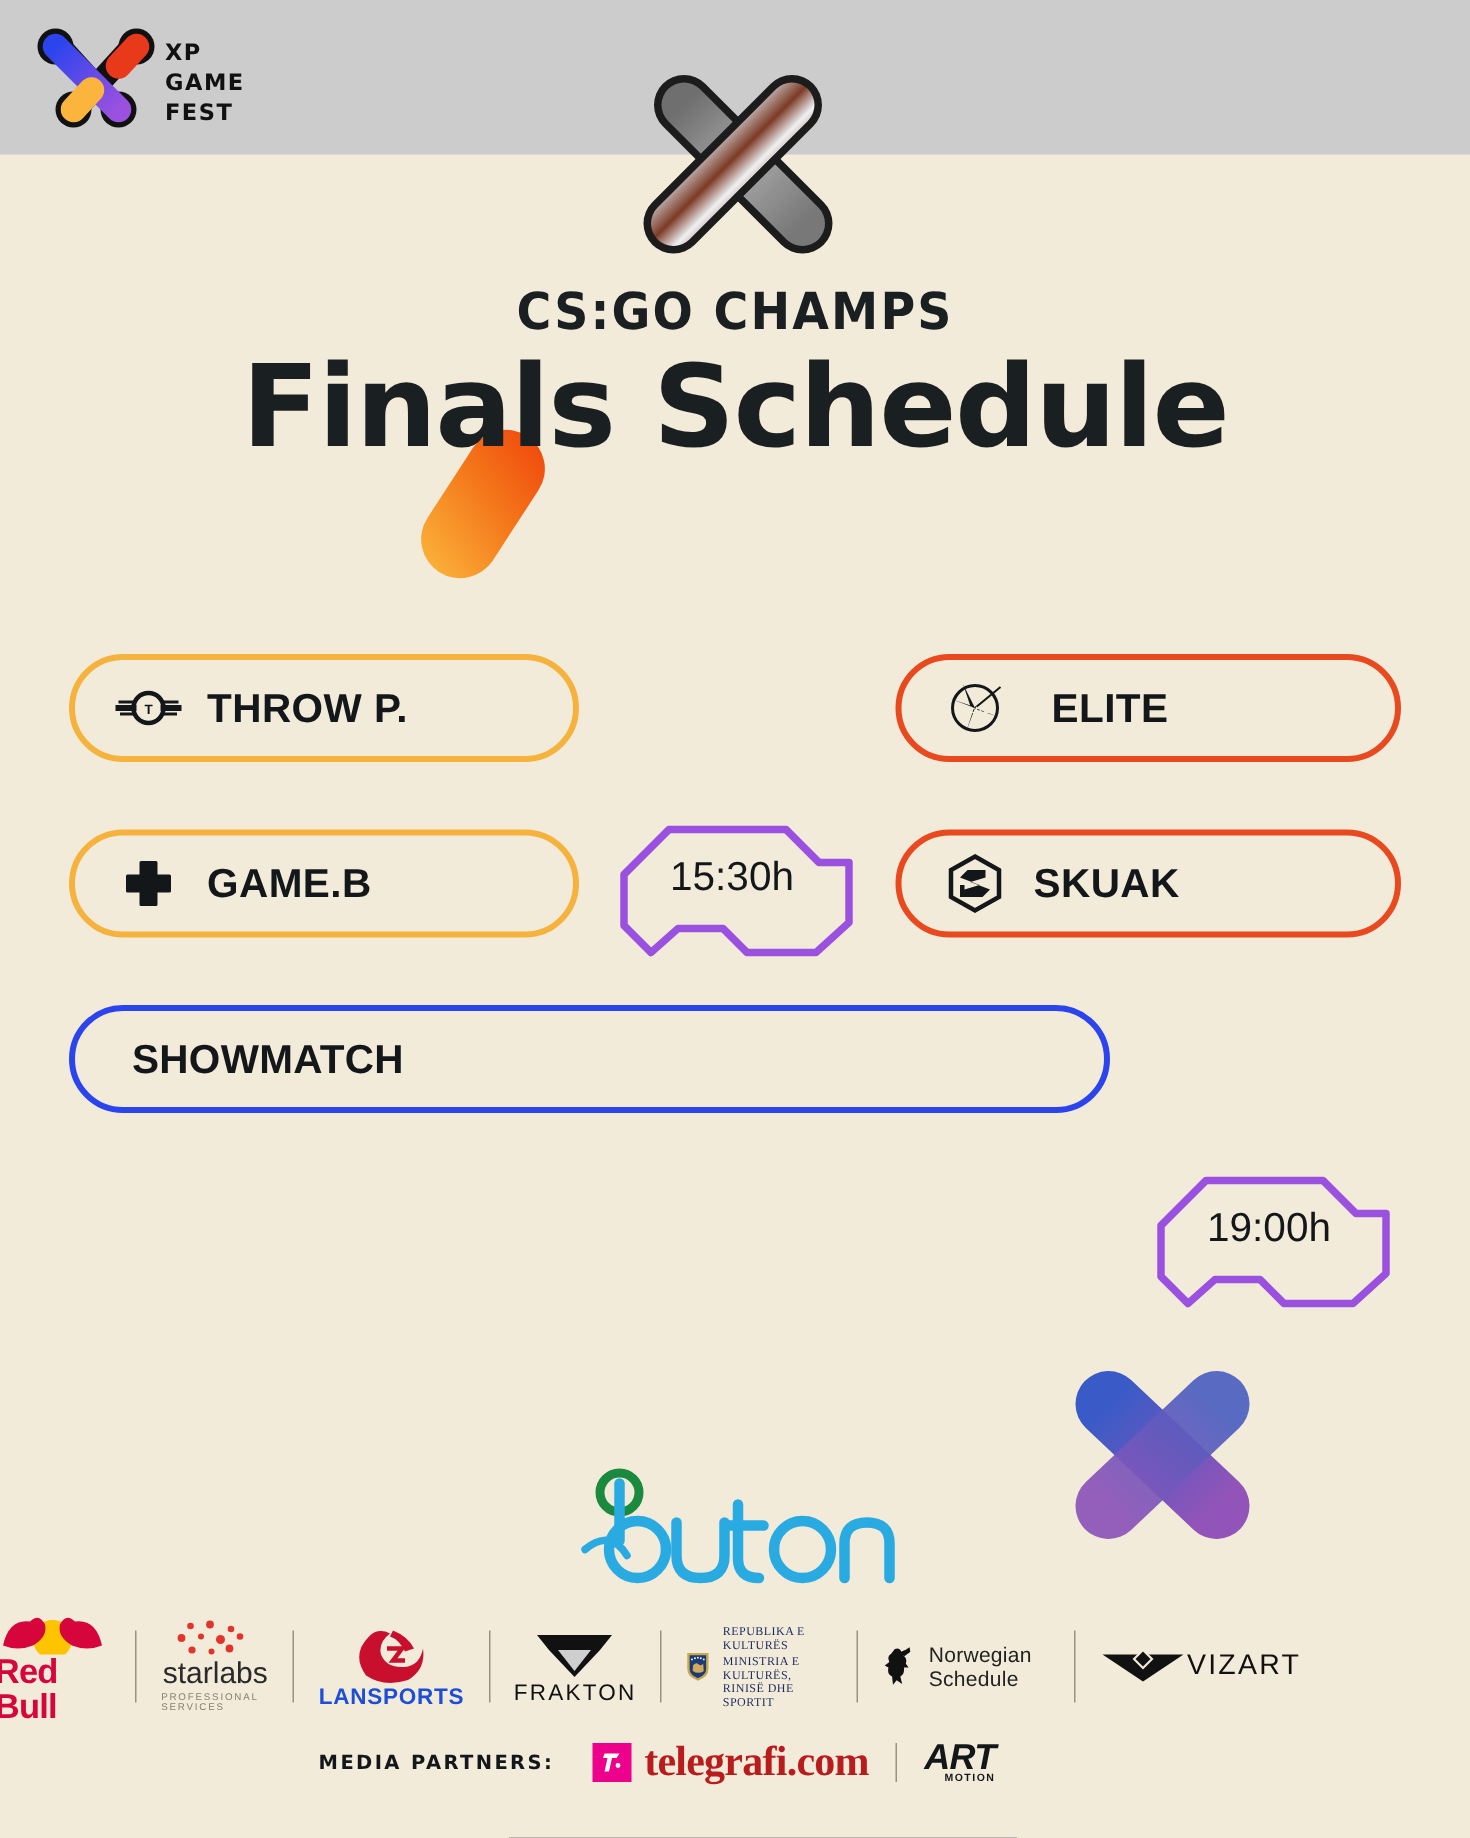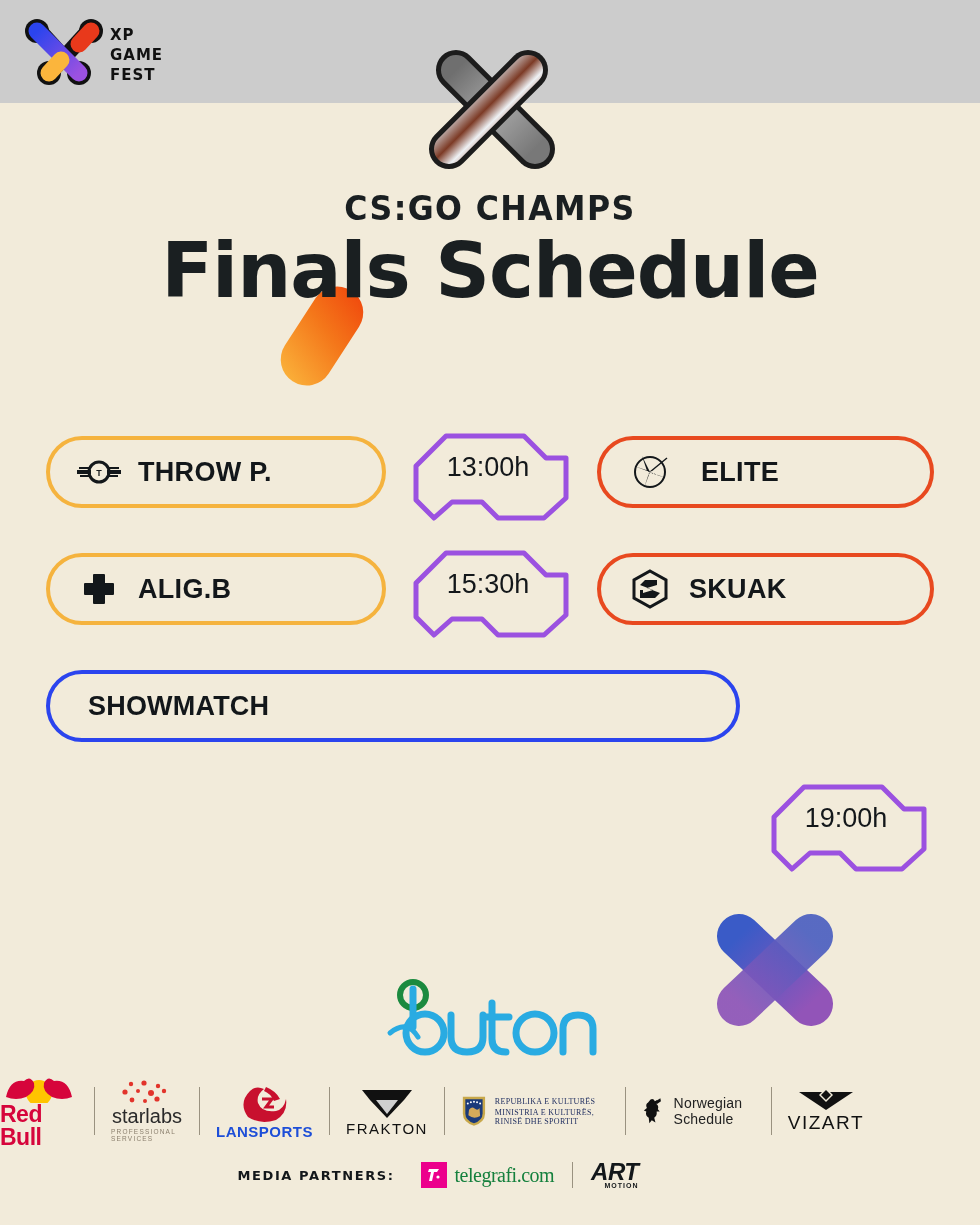--- a/index.html
+++ b/index.html
@@ -126,21 +126,21 @@
   .media-label {
     font-size:13px; font-weight:bold; color:#13171A;
     letter-spacing:1.6px; font-family:"DejaVu Sans", sans-serif;
     margin-right:26px;
   }
   .telegrafi-box {
     width:26px; height:26px; background:#EC008C;
     display:flex; align-items:center; justify-content:center;
     margin-right:8px; flex:0 0 auto;
   }
-  .telegrafi-word { font-size:20px; font-weight:normal; color:#15803d; font-family:"Liberation Serif", serif; letter-spacing:-0.5px; }
+  .telegrafi-word { font-size:28px; font-weight:bold; color:#b91c1c; font-family:"Liberation Serif", serif; letter-spacing:-0.5px; }
   .media-div { width:1px; height:26px; background:#9a9280; margin:0 18px; }
   .artmotion-word { font-size:24px; font-weight:bold; font-style:italic; color:#13171A; letter-spacing:-0.5px; font-family:"Liberation Sans", sans-serif; line-height:0.9; }
   .artmotion-sub { font-size:7px; font-weight:bold; color:#13171A; letter-spacing:1px; text-align:right; font-family:"Liberation Sans", sans-serif; }
 </style>
 </head>
 <body>
 
 <div id="poster">
 
   <div class="header-band"></div>
@@ -211,26 +211,20 @@
         <svg width="46" height="30" viewBox="0 0 46 30">
           <path d="M1 13 L15 13 L15 17 L1 17 Z M3 10 L14 10 L14 12 L3 12 Z M4 18 L14 18 L14 20 L4 20 Z" fill="#13171A"></path>
           <path d="M45 13 L31 13 L31 17 L45 17 Z M43 10 L32 10 L32 12 L43 12 Z M42 18 L32 18 L32 20 L42 20 Z" fill="#13171A"></path>
           <circle cx="23" cy="15" r="10" fill="none" stroke="#13171A" stroke-width="3"></circle>
           <text x="23" y="19" font-family="Liberation Sans, sans-serif" font-size="9" font-weight="bold" fill="#13171A" text-anchor="middle">T</text>
         </svg>
       </span>
       <span class="team-name">THROW P.</span>
     </div>
 
-    <div class="time-badge" style="left:406px;top:-16px;">
-      <svg width="170" height="108" viewBox="0 0 170 108">
-        <path d="M22 34 L40 16 L118 16 L140 38 L160 38 L160 78 L138 98 L92 98 L76 82 L46 82 L28 98 L10 80 L10 46 Z" fill="none" stroke="#9B51E0" stroke-width="5" stroke-linejoin="round"></path>
-      </svg>
-      <span class="time-text">13:00h</span>
-    </div>
 
     <div class="pill red" style="left:597px;top:0;width:337px;gap:12px;">
       <span class="team-icon">
         <svg width="40" height="40" viewBox="0 0 40 40">
           <circle cx="20" cy="20" r="15" fill="none" stroke="#13171A" stroke-width="2"></circle>
           <path d="M20 20 L12 4 L17 19 Z" fill="#13171A"></path>
           <path d="M20 20 L4 14 L19 19 Z" fill="#13171A"></path>
           <path d="M20 20 L14 36 L19 21 Z" fill="#13171A"></path>
           <path d="M20 20 L36 26 L21 21 Z" fill="#13171A"></path>
           <line x1="20" y1="20" x2="37" y2="6" stroke="#13171A" stroke-width="1.4"></line>
@@ -241,21 +235,21 @@
     </div>
   </div>
 
   <div class="row" style="top:553px;height:76px;">
     <div class="pill amber" style="left:46px;top:0;width:340px;">
       <span class="team-icon">
         <svg width="38" height="38" viewBox="0 0 38 38">
           <path d="M14 5 L24 5 L24 14 L33 14 L33 24 L24 24 L24 33 L14 33 L14 24 L5 24 L5 14 L14 14 Z" fill="#13171A" stroke="#13171A" stroke-width="2" stroke-linejoin="round"></path>
         </svg>
       </span>
-      <span class="team-name">ALIG.B</span>
+      <span class="team-name">GAME.B</span>
     </div>
 
     <div class="time-badge" style="left:406px;top:-16px;">
       <svg width="170" height="108" viewBox="0 0 170 108">
         <path d="M22 34 L40 16 L118 16 L140 38 L160 38 L160 78 L138 98 L92 98 L76 82 L46 82 L28 98 L10 80 L10 46 Z" fill="none" stroke="#9B51E0" stroke-width="5" stroke-linejoin="round"></path>
       </svg>
       <span class="time-text">15:30h</span>
     </div>
 
     <div class="pill red" style="left:597px;top:0;width:337px;">
@@ -396,21 +390,21 @@
     <div class="sp">
       <svg width="32" height="46" viewBox="0 0 32 46">
         <path d="M14 4 Q19 2 21 7 L25 5 L23 11 Q28 14 26 20 L29 24 L24 24 Q25 31 20 34 L22 42 L16 38 L12 43 L11 34 Q5 31 7 24 L3 22 L8 18 Q5 12 10 9 Z" fill="#111"></path>
         <path d="M21 8 L30 2 L31 7 L24 12 Z" fill="#111"></path>
       </svg>
       <span class="norway-word" style="margin-left:12px;">Norwegian Schedule</span>
     </div>
     <div class="sp-div"></div>
 
     <div class="sp">
-      <div style="display:flex;flex-direction:column;align-items:center;">
+      <div style="display:flex;flex-direction:row;align-items:center;">
         <svg width="58" height="24" viewBox="0 0 58 24">
           <path d="M2 4 L56 4 L29 22 Z" fill="#111"></path>
           <path d="M29 0 L36 7 L29 14 L22 7 Z" fill="#F2EBDA"></path>
           <path d="M29 2 L34 7 L29 12 L24 7 Z" fill="#111"></path>
         </svg>
         <span class="vizart-word">VIZART</span>
       </div>
     </div>
 
   </div>

